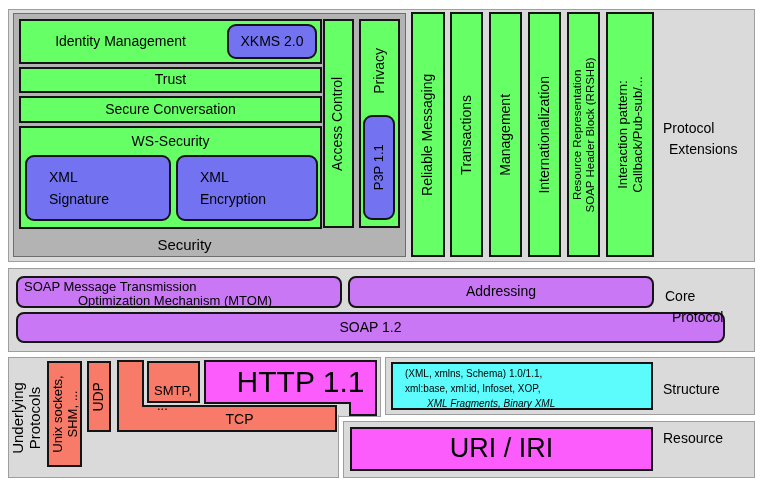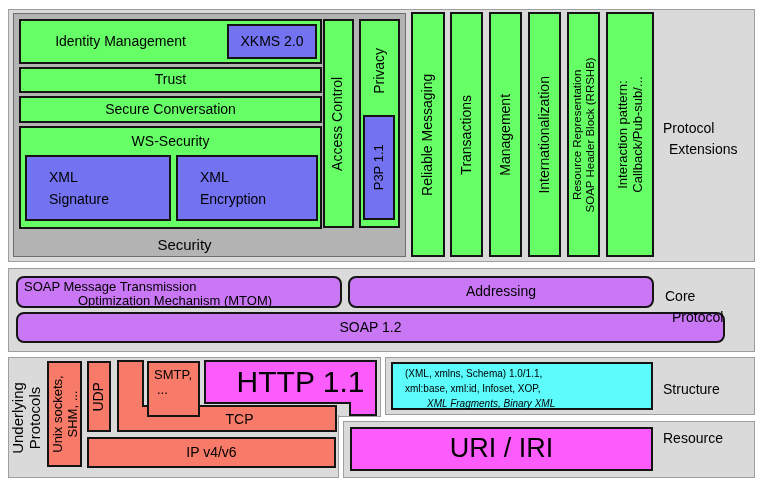--- a/index.html
+++ b/index.html
@@ -4,21 +4,21 @@
 <style>
   html,body{margin:0;padding:0;}
   body{font-family:"Liberation Sans","DejaVu Sans",sans-serif;color:#000;background:#fff;}
   #canvas{position:relative;width:781px;height:482px;background:#fff;overflow:hidden;}
   .abs{position:absolute;box-sizing:border-box;}
   .band{background:#dadada;border:1px solid #9e9e9e;}
   .panel{background:#b3b3b3;border:1px solid #6e6e6e;}
   .patch{background:#dadada;}
   .box{border:2px solid #141414;display:flex;align-items:center;justify-content:center;text-align:center;font-size:14px;line-height:1.1;}
   .green{background:#66ff66;}
-  .blue{background:#7373f2;}
+  .blue{background:#7373f2;border-radius:9px;}
   .purple{background:#c977f5;border-radius:8px;}
   .salmon{background:#f87a68;}
   .magenta{background:#fc5cfc;}
   .cyan{background:#5cfcfc;}
   .vtext{transform:rotate(-90deg);white-space:nowrap;text-align:center;line-height:1.12;}
   .vtext span{display:block;}
   .sidelabel{font-size:14px;line-height:21px;}
   .sidelabel span{display:block;}
   .lbl{display:flex;align-items:center;justify-content:center;text-align:center;}
   svg{display:block;}
@@ -137,29 +137,26 @@
 
   <div class="abs box salmon" style="left:47px;top:361px;width:35px;height:106px;font-size:13px;">
     <div class="vtext" style="line-height:15px;">
       <span>Unix sockets,</span>
       <span>SHM, ...</span>
     </div>
   </div>
   <div class="abs box salmon" style="left:87px;top:361px;width:24px;height:71px;">
     <div class="vtext">UDP</div>
   </div>
-  <div class="abs box salmon" style="left:147px;top:361px;width:53px;height:56px;display:block;font-size:13px;line-height:15px;text-align:left;padding:4px 0 0 5px;">
+  <div class="abs box salmon" style="left:147px;top:361px;width:53px;height:42px;display:block;font-size:13px;line-height:15px;text-align:left;padding:20px 0 0 5px;">
     <span style="display:block;">SMTP,</span>
     <span style="display:block;padding-left:3px;">...</span>
   </div>
   <div class="abs lbl" style="left:205px;top:361px;width:191px;height:42px;font-size:30px;">HTTP 1.1</div>
   <div class="abs lbl" style="left:143px;top:406px;width:193px;height:25px;font-size:14px;">TCP</div>
-  <div class="abs box salmon" style="left:87px;top:437px;width:249px;height:31px;">
-    <span>IP v4/v6</span>
-  </div>
 
   <div class="abs band" style="left:385px;top:357px;width:370px;height:58px;"></div>
   <div class="abs box cyan" style="left:391px;top:362px;width:262px;height:48px;display:block;font-size:10px;line-height:15px;text-align:left;padding:2px 0 0 12px;">
     <span style="display:block;">(XML, xmlns, Schema) 1.0/1.1,</span>
     <span style="display:block;">xml:base, xml:id, Infoset, XOP,</span>
     <span style="display:block;padding-left:22px;font-style:italic;">XML Fragments, Binary XML</span>
   </div>
   <div class="abs sidelabel" style="left:663px;top:379px;width:92px;">Structure</div>
 
   <div class="abs band" style="left:343px;top:421px;width:412px;height:57px;"></div>

